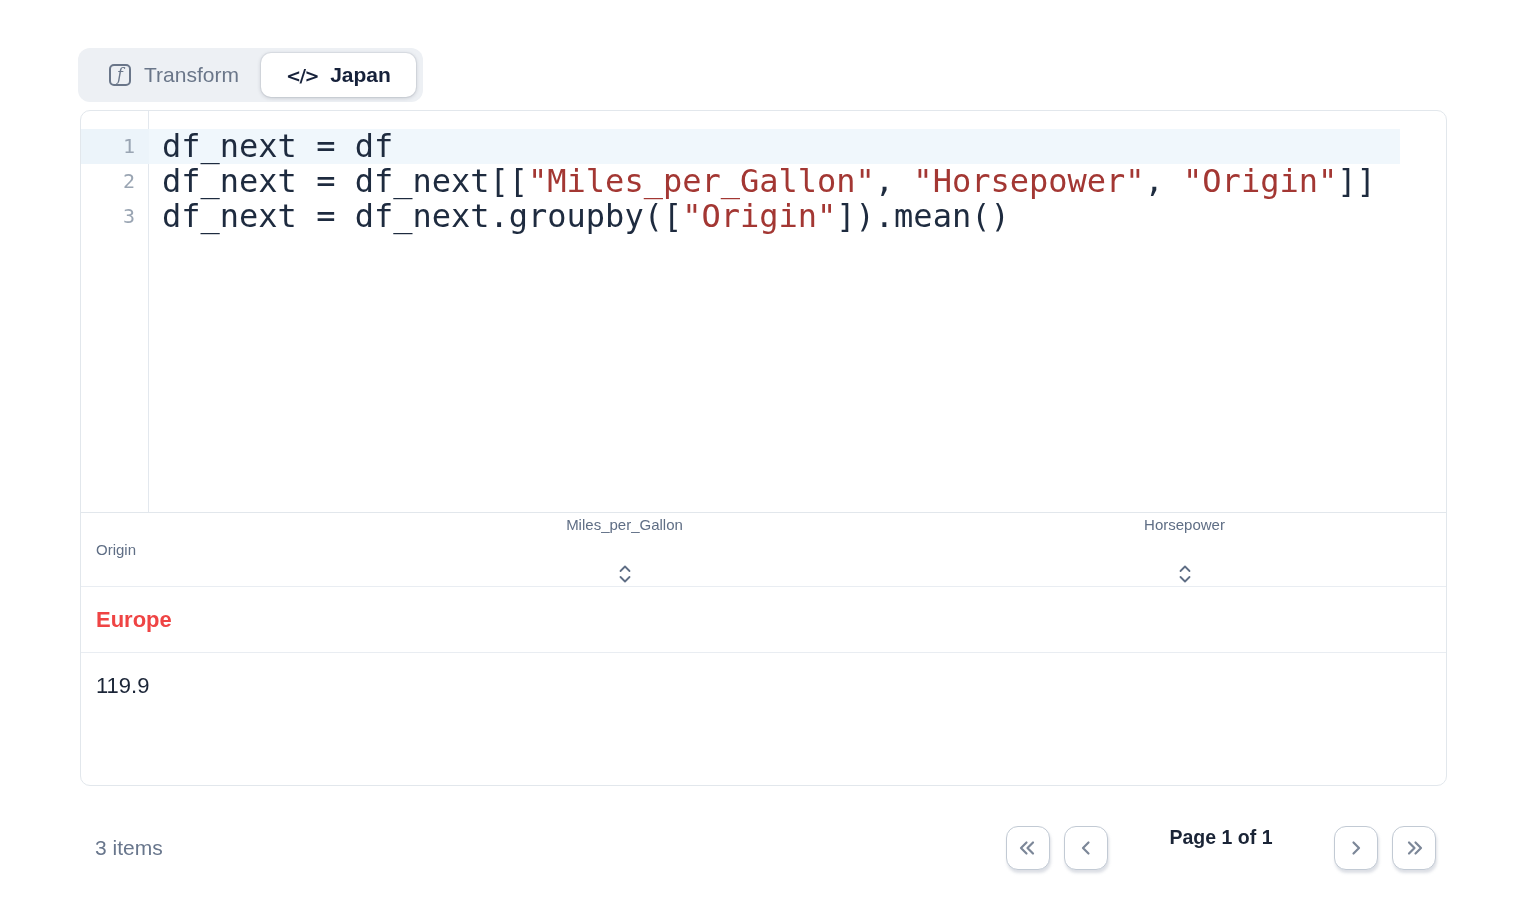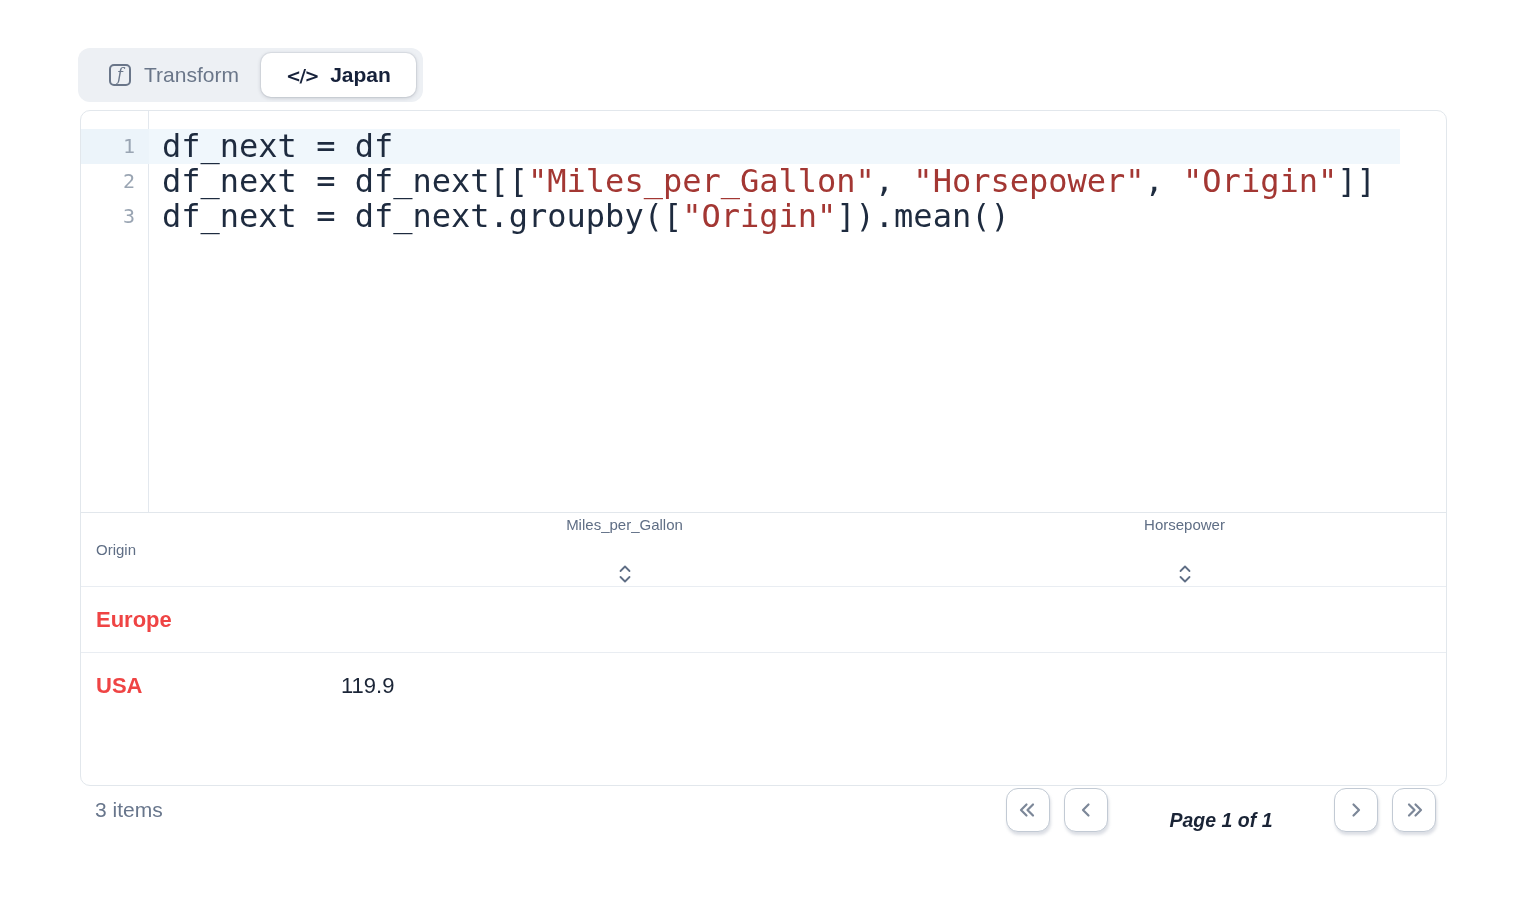--- a/index.html
+++ b/index.html
@@ -52,24 +52,24 @@
     font-size:15px; }
   .cell { padding-left:15px; }
   .hsort { display:flex; align-items:center; gap:31px; cursor:pointer;flex-direction:column; }
   .sort-svg { flex:none; color:#5f6e85; display:block; }
   .data-row { height:66px; font-size:22px; color:#1b2537;
     border-bottom:1px solid #e9edf2; }
   .data-row:last-child { border-bottom:none; }
   .cell-origin { font-weight:700; color:#ef4444; }
 
   
-  .footer { position:absolute; left:80px; top:788px; width:1367px;
+  .footer { position:absolute; left:80px; top:826px; width:1367px;
     display:flex; align-items:center; justify-content:space-between; }
   .items { padding-left:15px; color:#68768c; font-size:21px; }
-  .pager { display:flex; align-items:flex-end; gap:14px; padding-right:11px;font-style:italic; }
+  .pager { display:flex; align-items:flex-start; gap:14px; padding-right:11px; }
   .pbtn { width:44px; height:44px; border-radius:12px; border:1.5px solid #c2cad4;
     background:#fff; box-shadow:1px 3px 3px rgba(154,164,180,0.35);
     display:flex; align-items:center; justify-content:center; color:#7c8798;
     cursor:pointer; padding:0; }
   .plabel { width:198px; text-align:center; font-size:19.5px; font-weight:700;
     color:#1a2436; }
 </style>
 </head>
 <body>
 
@@ -125,21 +125,20 @@
           </svg>
         </div>
       </div>
 
       <div class="trow data-row">
         <div class="cell cell-origin">Europe</div>
       </div>
 
 
       <div class="trow data-row">
-        <div class="cell cell-origin">USA</div>
         <div class="cell">119.9</div>
       </div>
     </div>
   </div>
 
   <div class="footer">
     <span class="items">3 items</span>
     <div class="pager">
       <button class="pbtn">
         <svg width="22" height="22" viewBox="0 0 22 22" fill="none">

